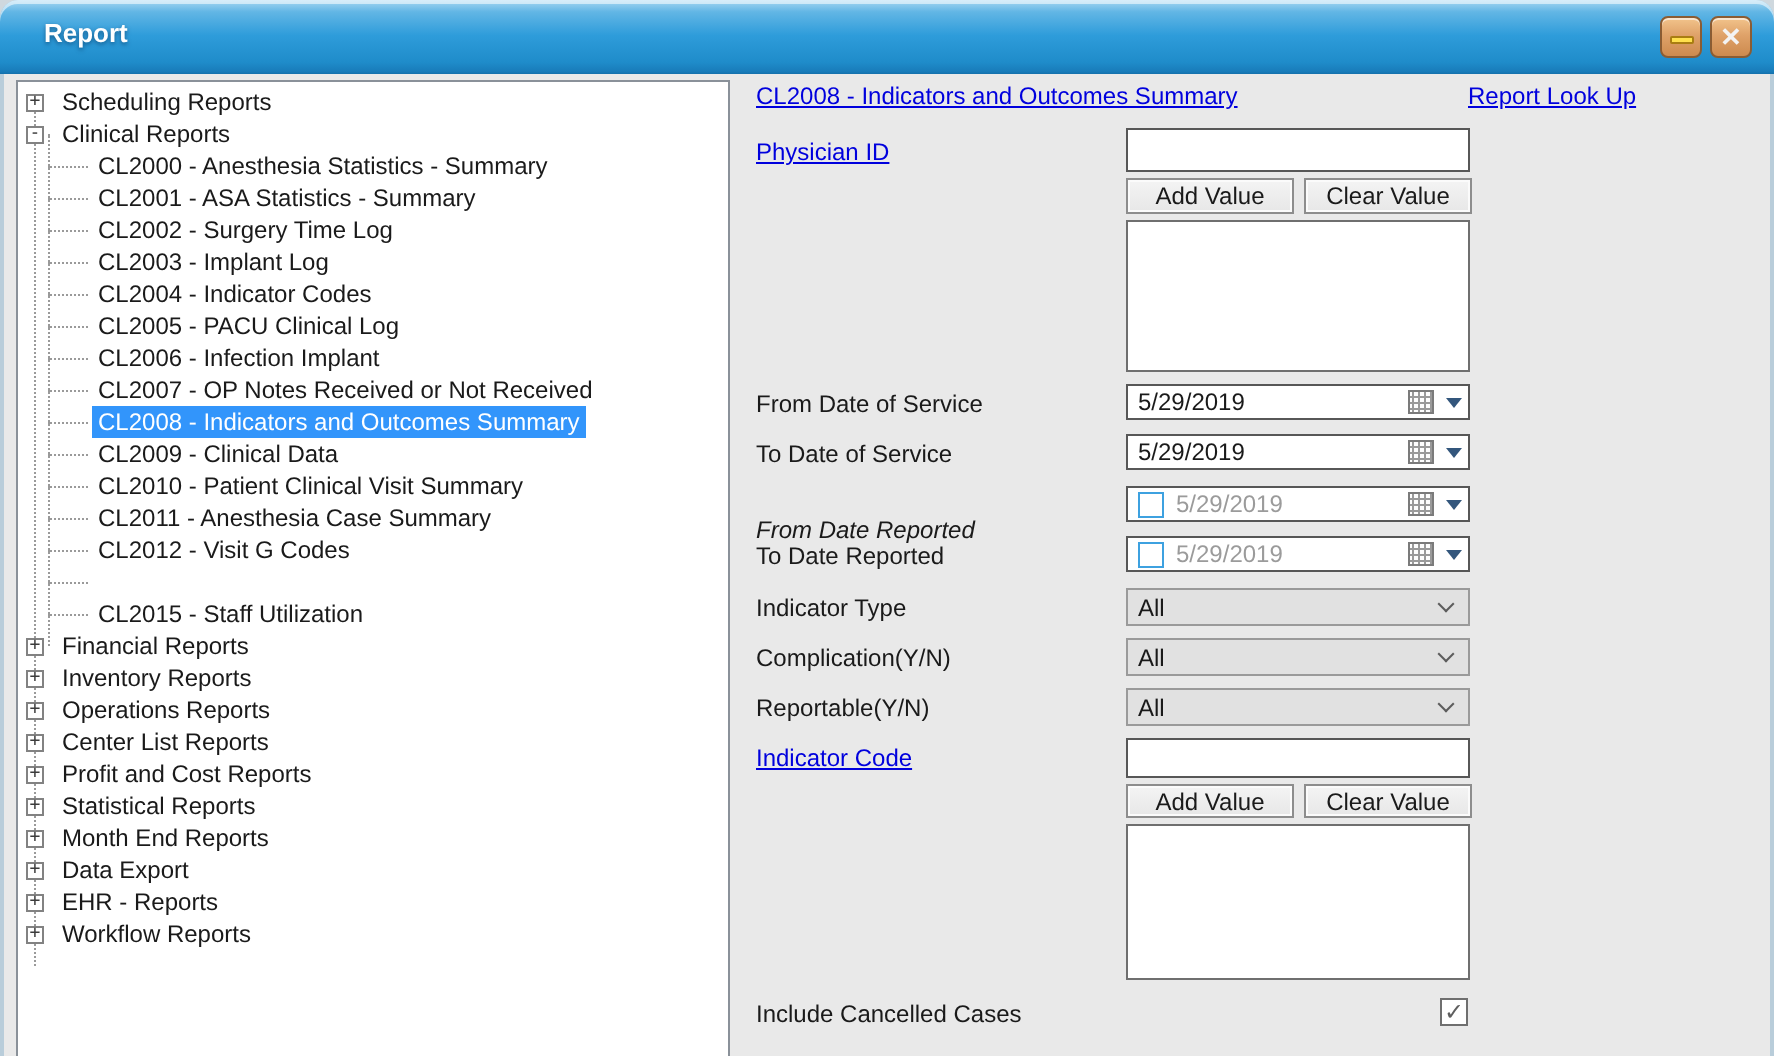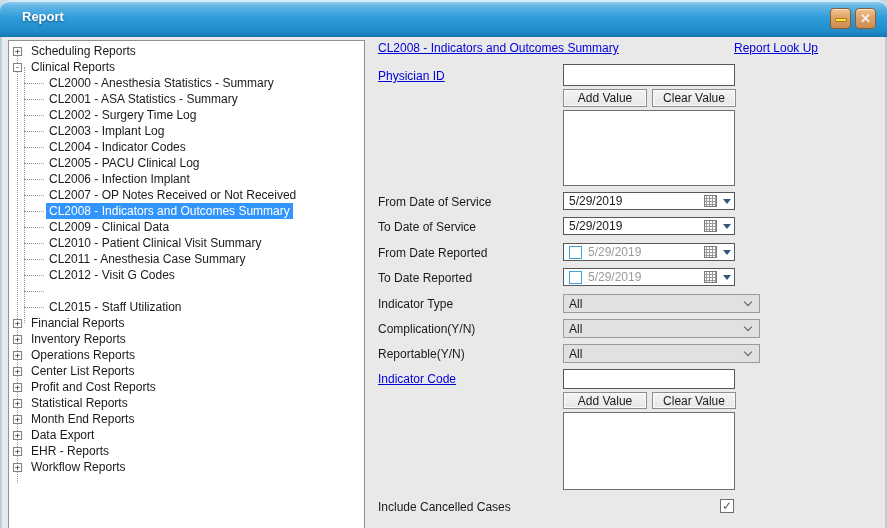--- a/index.html
+++ b/index.html
@@ -83,21 +83,21 @@
     border:1px solid #7b7b7b; background-color:#fdfdfd;
     background-image:linear-gradient(to right,#9a9a9a 1px,transparent 1px),
                      linear-gradient(to bottom,#9a9a9a 1px,transparent 1px);
     background-size:3px 3px; background-position:1px 2px;
   }
   .drop-arrow{
     width:0; height:0; border-left:4px solid transparent; border-right:4px solid transparent;
     border-top:5px solid #33567c; flex:0 0 8px;
   }
   .selectbox{
-    position:absolute; left:195px; width:197px; height:19px;
+    position:absolute; left:195px; width:172px; height:19px;
     background:#e1e1e1; border:1px solid #9a9a9a; display:flex; align-items:center; padding:0 8px 0 5px;
   }
   .selectbox .sel-value{ flex:1; }
   .chevron{
     width:6px; height:6px; border-right:1.6px solid #5c5c5c; border-bottom:1.6px solid #5c5c5c;
     transform:rotate(45deg); margin-top:-3px; flex:0 0 6px;
   }
   .checkbox{
     position:absolute; width:14px; height:14px; background:#fff; border:1px solid #6f6f6f;
     color:#5f5f5f; font-size:12px; line-height:12px; text-align:center;
@@ -251,21 +251,21 @@
       <span class="drop-arrow"></span>
     </div>
 
     <span class="lbl" style="top:182px;">To Date of Service</span>
     <div class="datefield" style="top:179px;">
       <span class="date-value">5/29/2019</span>
       <span class="cal-icon"></span>
       <span class="drop-arrow"></span>
     </div>
 
-    <span class="lbl" style="top:208px;">From Date Reported</span>
+    <span class="lbl" style="top:220px;font-style:italic;">From Date Reported</span>
     <div class="datefield disabled" style="top:205px;">
       <span class="date-check"></span>
       <span class="date-value">5/29/2019</span>
       <span class="cal-icon"></span>
       <span class="drop-arrow"></span>
     </div>
 
     <span class="lbl" style="top:233px;">To Date Reported</span>
     <div class="datefield disabled" style="top:230px;">
       <span class="date-check"></span>

